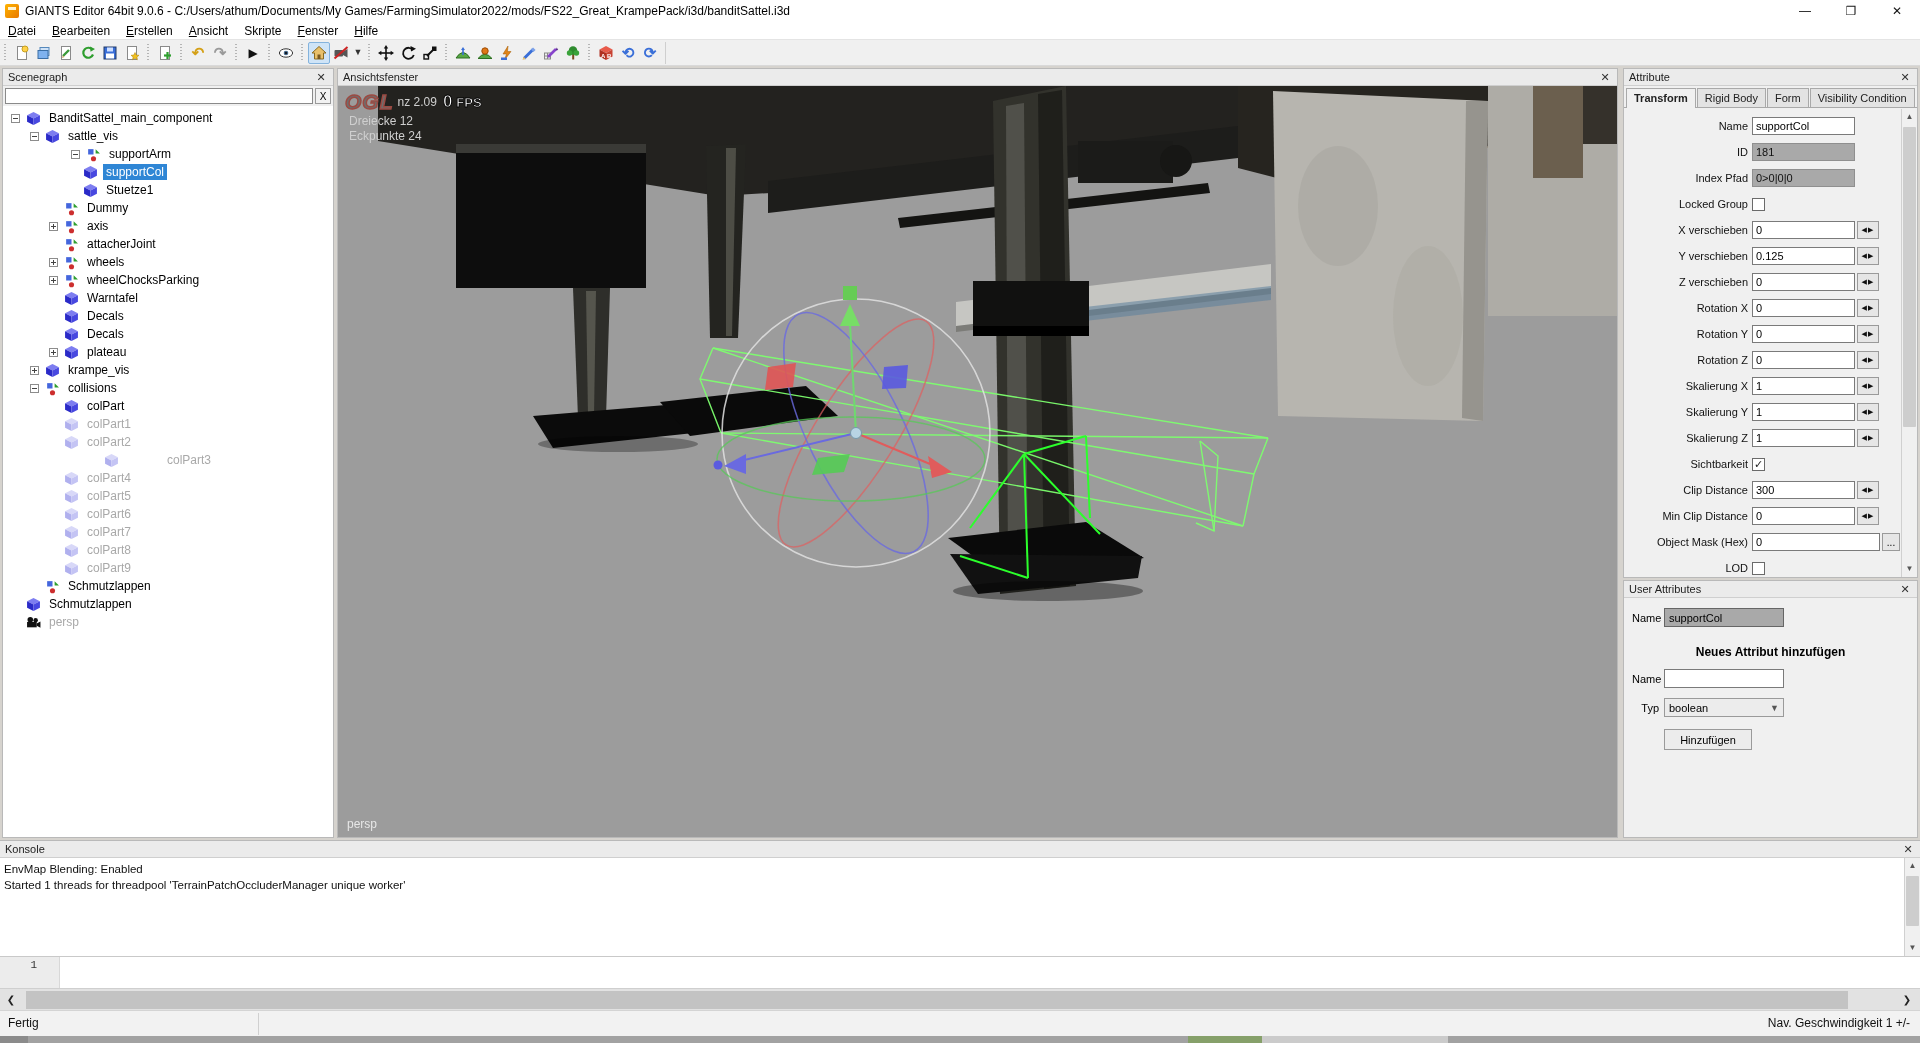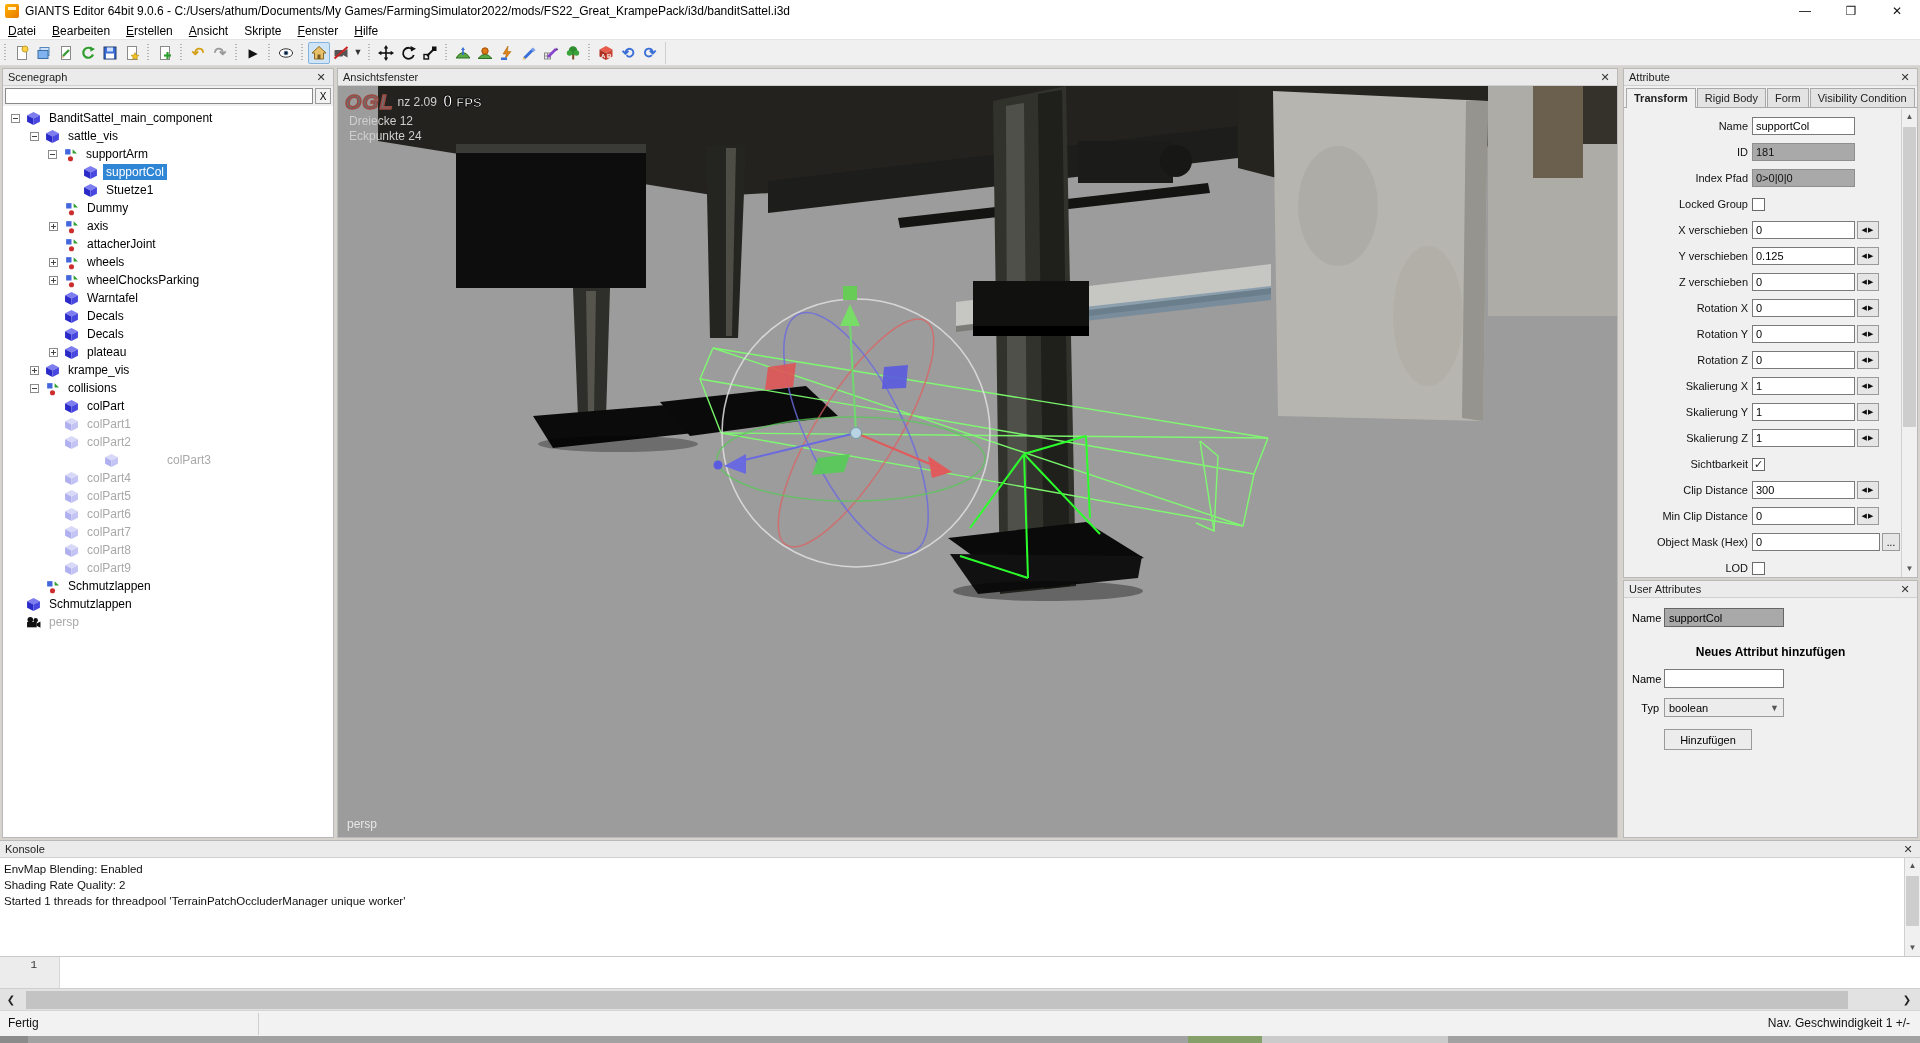--- a/index.html
+++ b/index.html
@@ -326,21 +326,21 @@
       </div>
       <div class="trow" style="padding-left: 27px;">
         <span class="texp"></span>
         <span class="ticon"><svg width="15" height="15" viewBox="0 0 14 14">
             <polygon points="7,1 13,4 7,7 1,4" fill="#7d7df0"></polygon>
             <polygon points="1,4 7,7 7,13 1,10" fill="#2a2ac8"></polygon>
             <polygon points="13,4 7,7 7,13 13,10" fill="#4848e0"></polygon>
           </svg></span>
         <span class="tlabel">sattle_vis</span>
       </div>
-      <div class="trow" style="padding-left: 45px;">
+      <div class="trow" style="padding-left: 68px;">
         <span class="texp"></span>
         <span class="ticon"><svg width="15" height="15" viewBox="0 0 14 14">
             <rect x="2" y="2" width="5" height="5" fill="#4466dd"></rect>
             <polygon points="9,2 13,6 9,6" fill="#2e9e2e"></polygon>
             <circle cx="7" cy="11" r="2.4" fill="#cc2e2e"></circle>
           </svg></span>
         <span class="tlabel">supportArm</span>
       </div>
       <div class="trow sel" style="padding-left: 65px;">
         <span class="texp-sp"></span>
@@ -813,21 +813,20 @@
   <div id="ua-add">Hinzufügen</div>
 </div>
 
 <div class="panel" id="console">
   <div class="ptitle">
     <span>Konsole</span>
     <span class="x">✕</span>
   </div>
   <div id="console-log">
       <div>  EnvMap Blending: Enabled</div>
-      <div>  Shading Rate Quality: 2</div>
       <div>Started 1 threads for threadpool 'TerrainPatchOccluderManager unique worker'</div>
     </div>
   <div class="vscroll">
     <div class="vs-up">▲</div>
     <div class="vs-thumb" style="top:18px;height:50px;"></div>
     <div class="vs-dn">▼</div>
   </div>
 </div>
 
 <div id="script-row">

